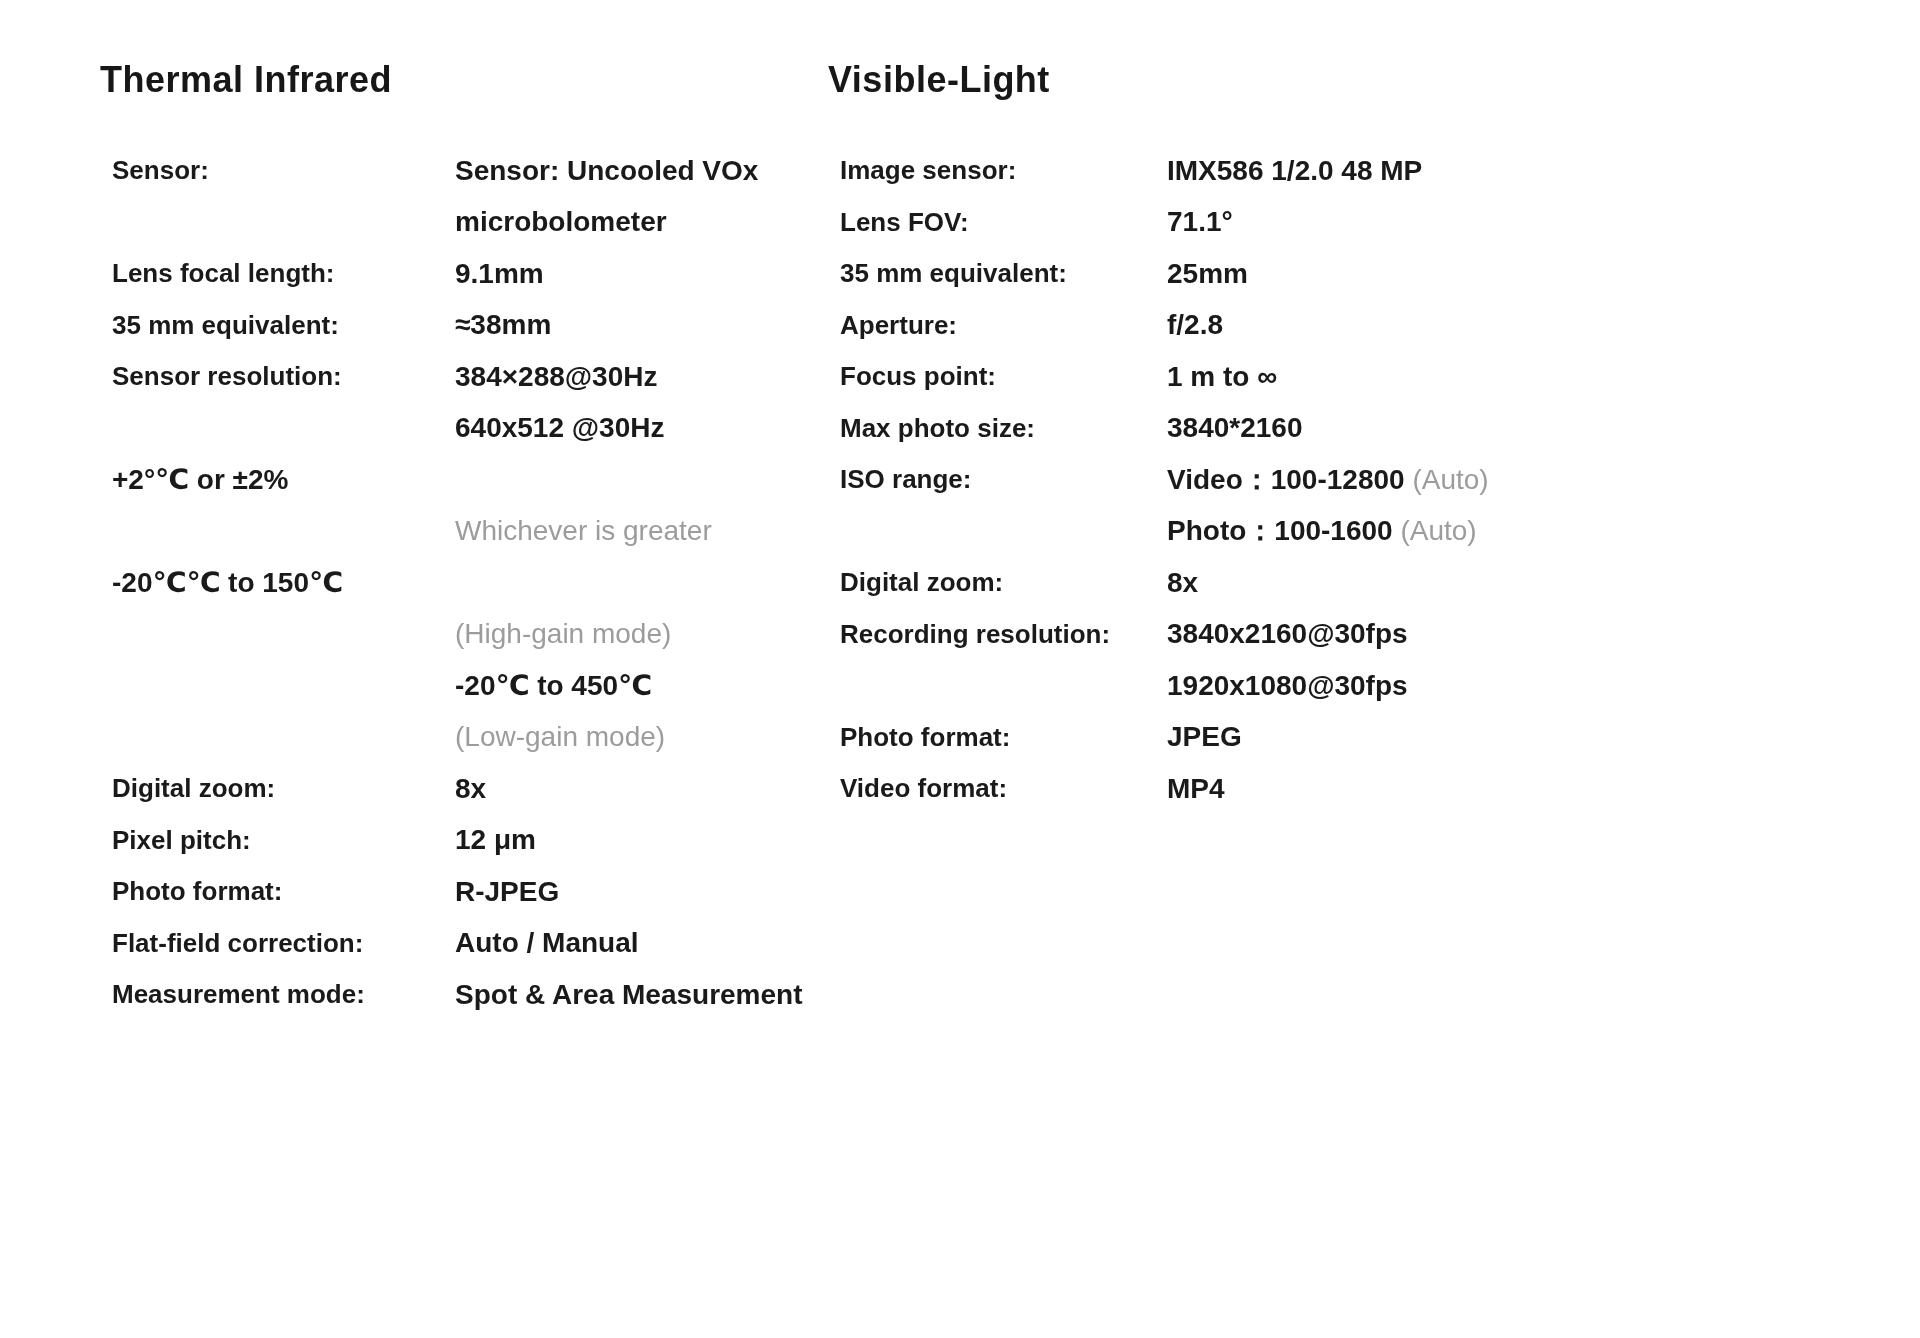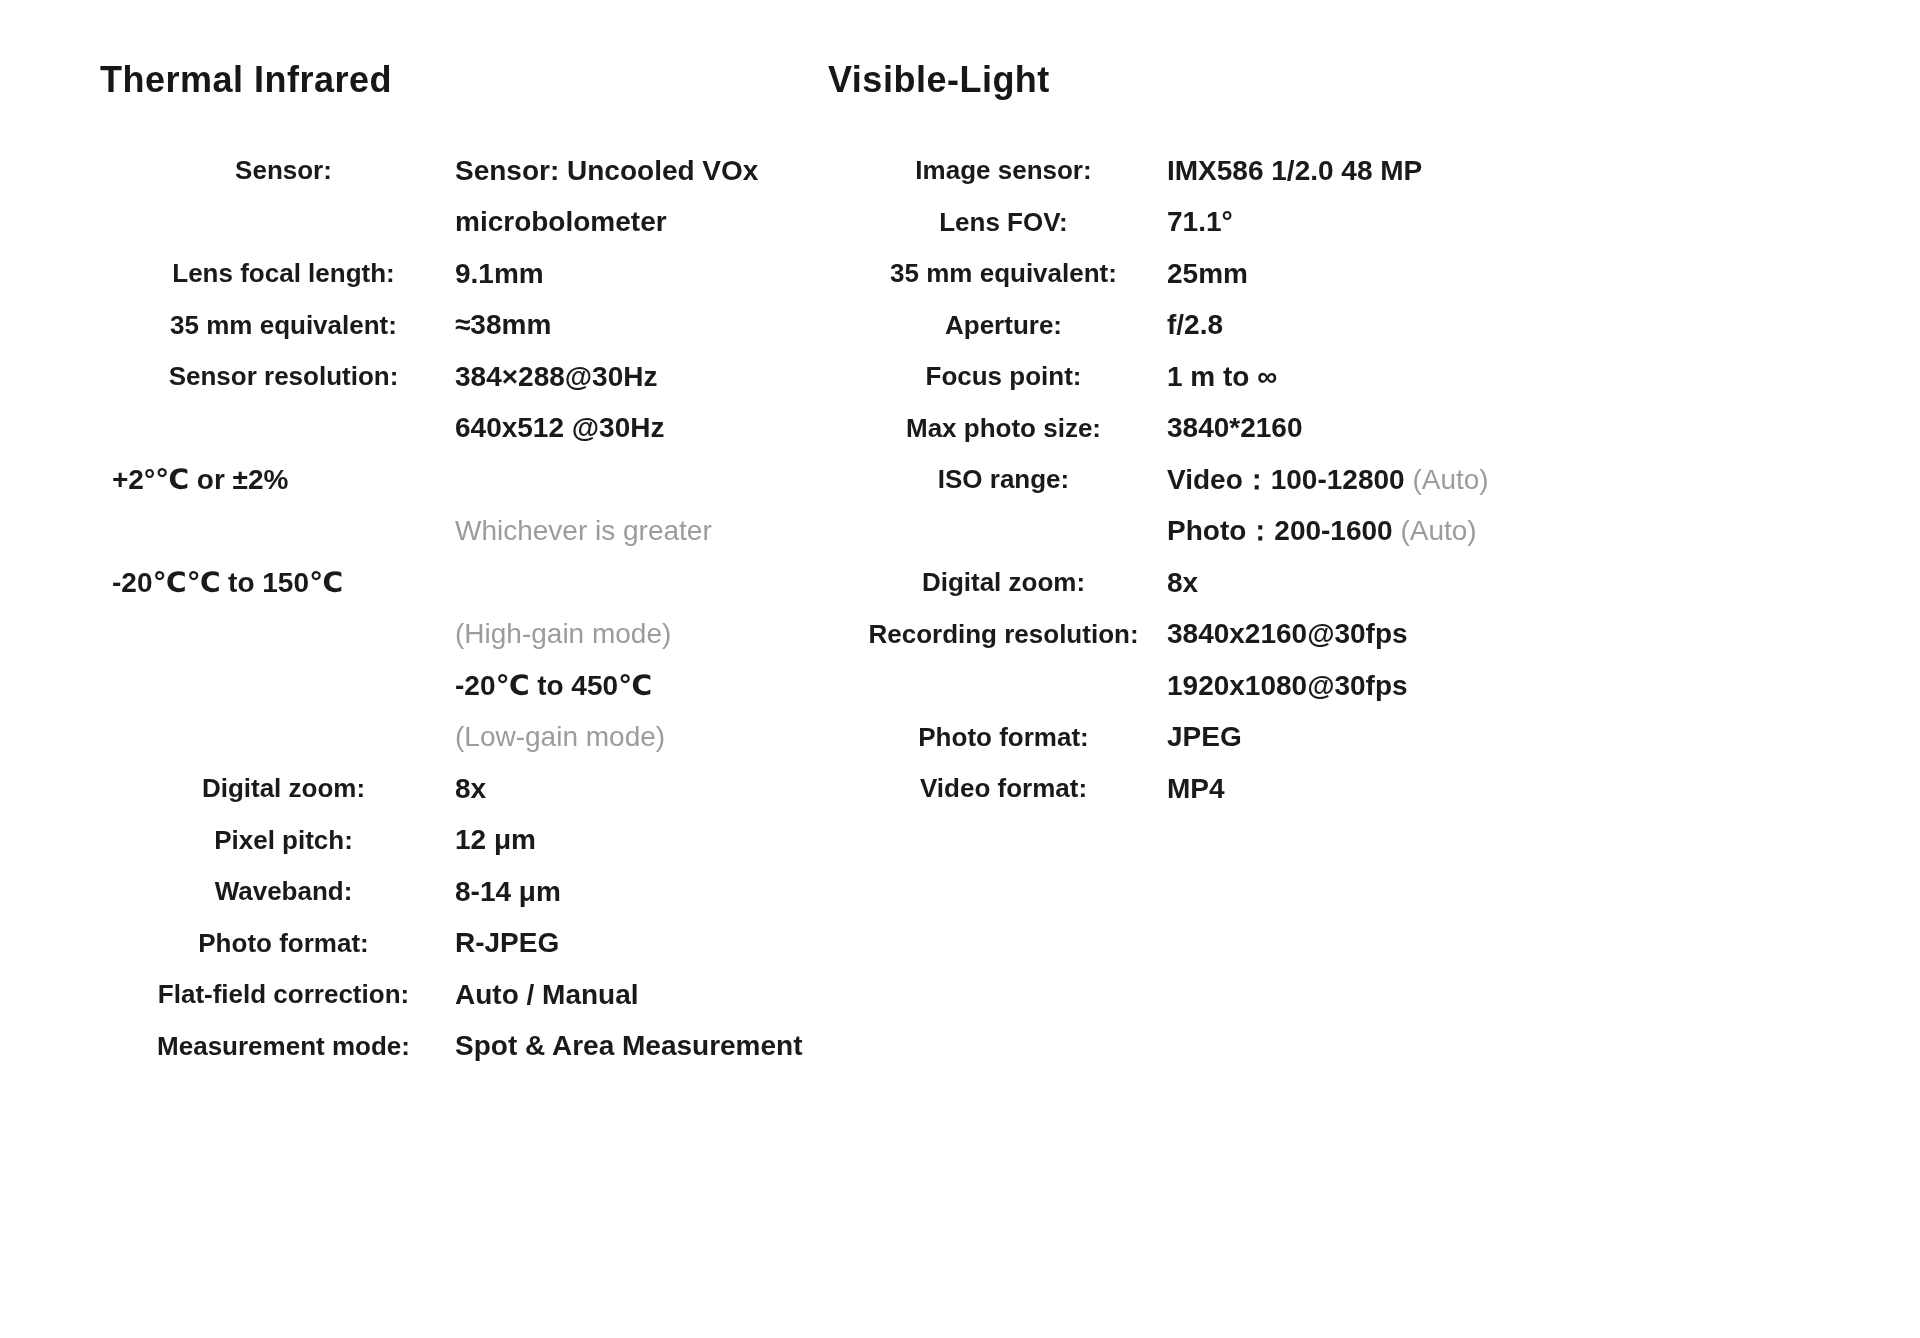--- a/index.html
+++ b/index.html
@@ -10,21 +10,20 @@
     height: 1338px;
     font-family: "Liberation Sans", "DejaVu Sans", sans-serif;
     color: #1a1a1a;
     overflow: hidden;
   }
   .sheet {
     position: relative;
     width: 1920px;
     height: 1338px;
     background: #ffffff;
-    text-align: center;
   }
   .col {
     position: absolute;
     top: 58px;
   }
   .col-0 { left: 100px; }
   .col-1 { left: 828px; }
   .title {
     margin: 0;
     font-size: 36px;
@@ -120,24 +119,20 @@
         </div>
         <div class="line">
           <span class="label">Digital zoom:</span>
           <span class="value"><span class="seg main">8x</span></span>
         </div>
         <div class="line">
           <span class="label">Pixel pitch:</span>
           <span class="value"><span class="seg main">12 μm</span></span>
         </div>
         <div class="line">
-          <span class="label">Waveband:</span>
-          <span class="value"><span class="seg main">8-14 μm</span></span>
-        </div>
-        <div class="line">
           <span class="label">Photo format:</span>
           <span class="value"><span class="seg main">R-JPEG</span></span>
         </div>
         <div class="line">
           <span class="label">Flat-field correction:</span>
           <span class="value"><span class="seg main">Auto / Manual</span></span>
         </div>
         <div class="line">
           <span class="label">Measurement mode:</span>
           <span class="value"><span class="seg main">Spot &amp; Area Measurement</span></span>
@@ -171,21 +166,21 @@
         <div class="line">
           <span class="label">Max photo size:</span>
           <span class="value"><span class="seg main">3840*2160</span></span>
         </div>
         <div class="line">
           <span class="label">ISO range:</span>
           <span class="value"><span class="seg main">Video：100-12800 </span><span class="seg muted">(Auto)</span></span>
         </div>
         <div class="line">
           <span class="label"></span>
-          <span class="value"><span class="seg main">Photo：200-1600 </span><span class="seg muted">(Auto)</span></span>
+          <span class="value"><span class="seg main">Photo：100-1600 </span><span class="seg muted">(Auto)</span></span>
         </div>
         <div class="line">
           <span class="label">Digital zoom:</span>
           <span class="value"><span class="seg main">8x</span></span>
         </div>
         <div class="line">
           <span class="label">Recording resolution:</span>
           <span class="value"><span class="seg main">3840x2160@30fps</span></span>
         </div>
         <div class="line">

